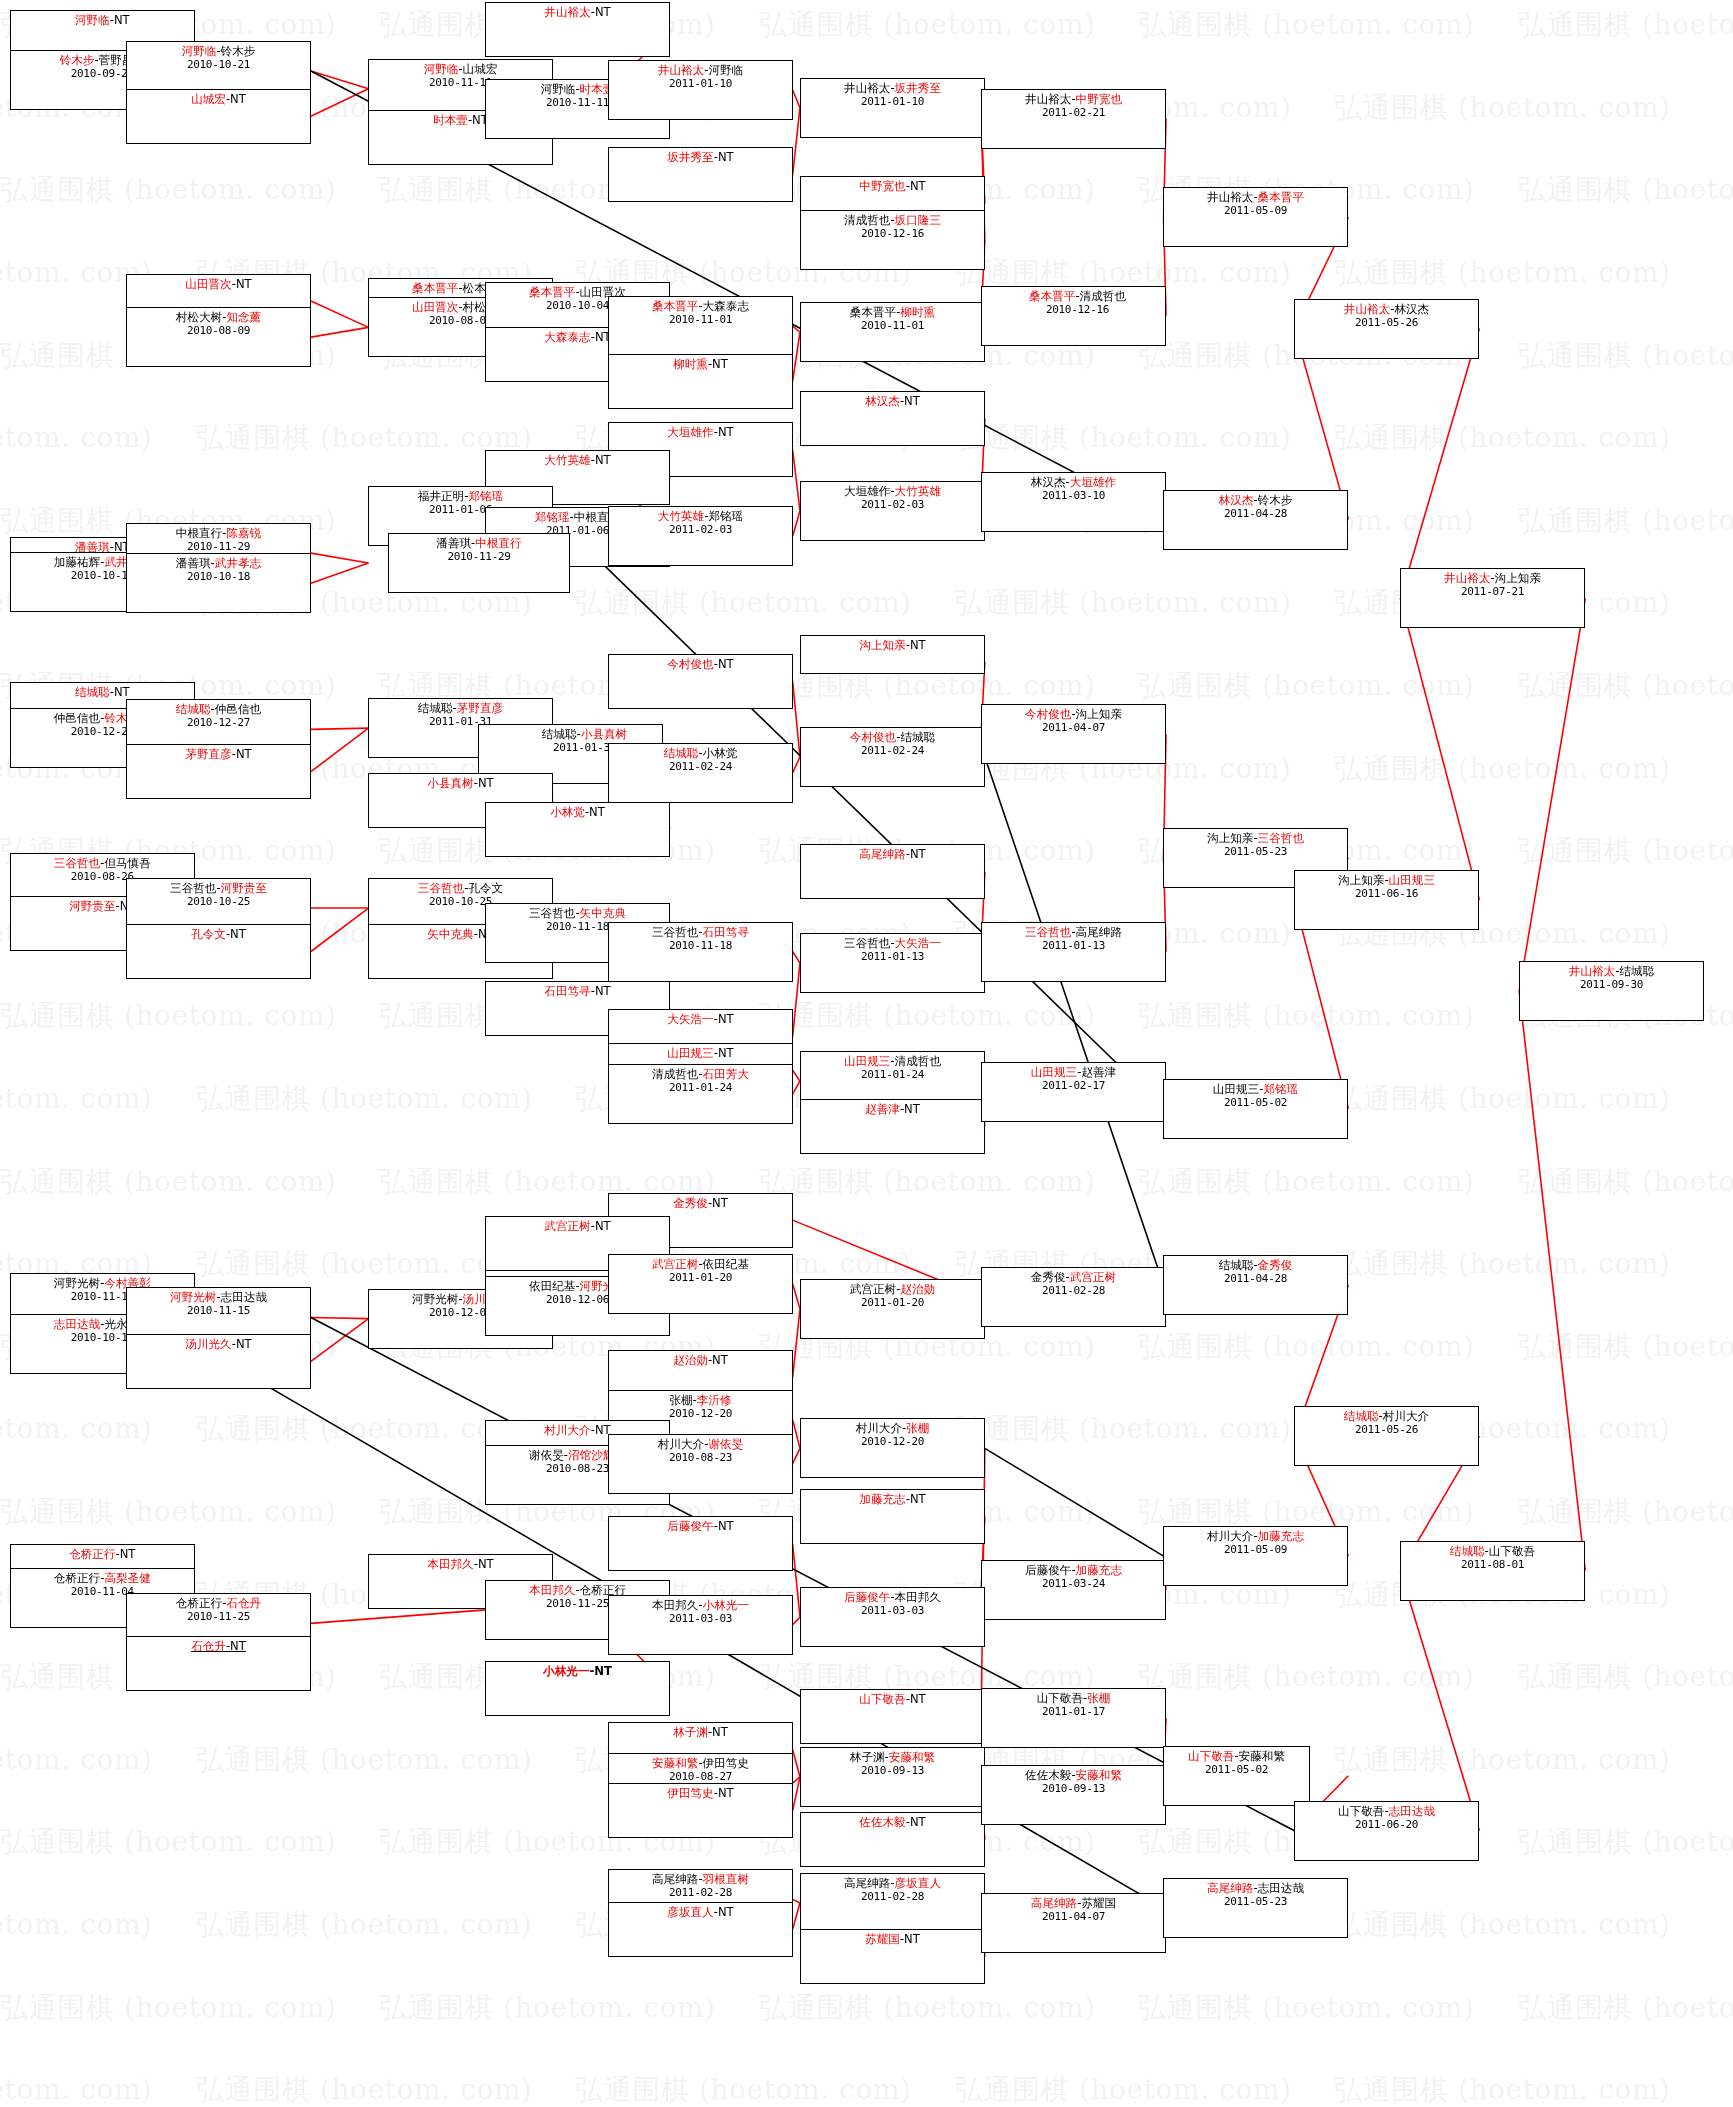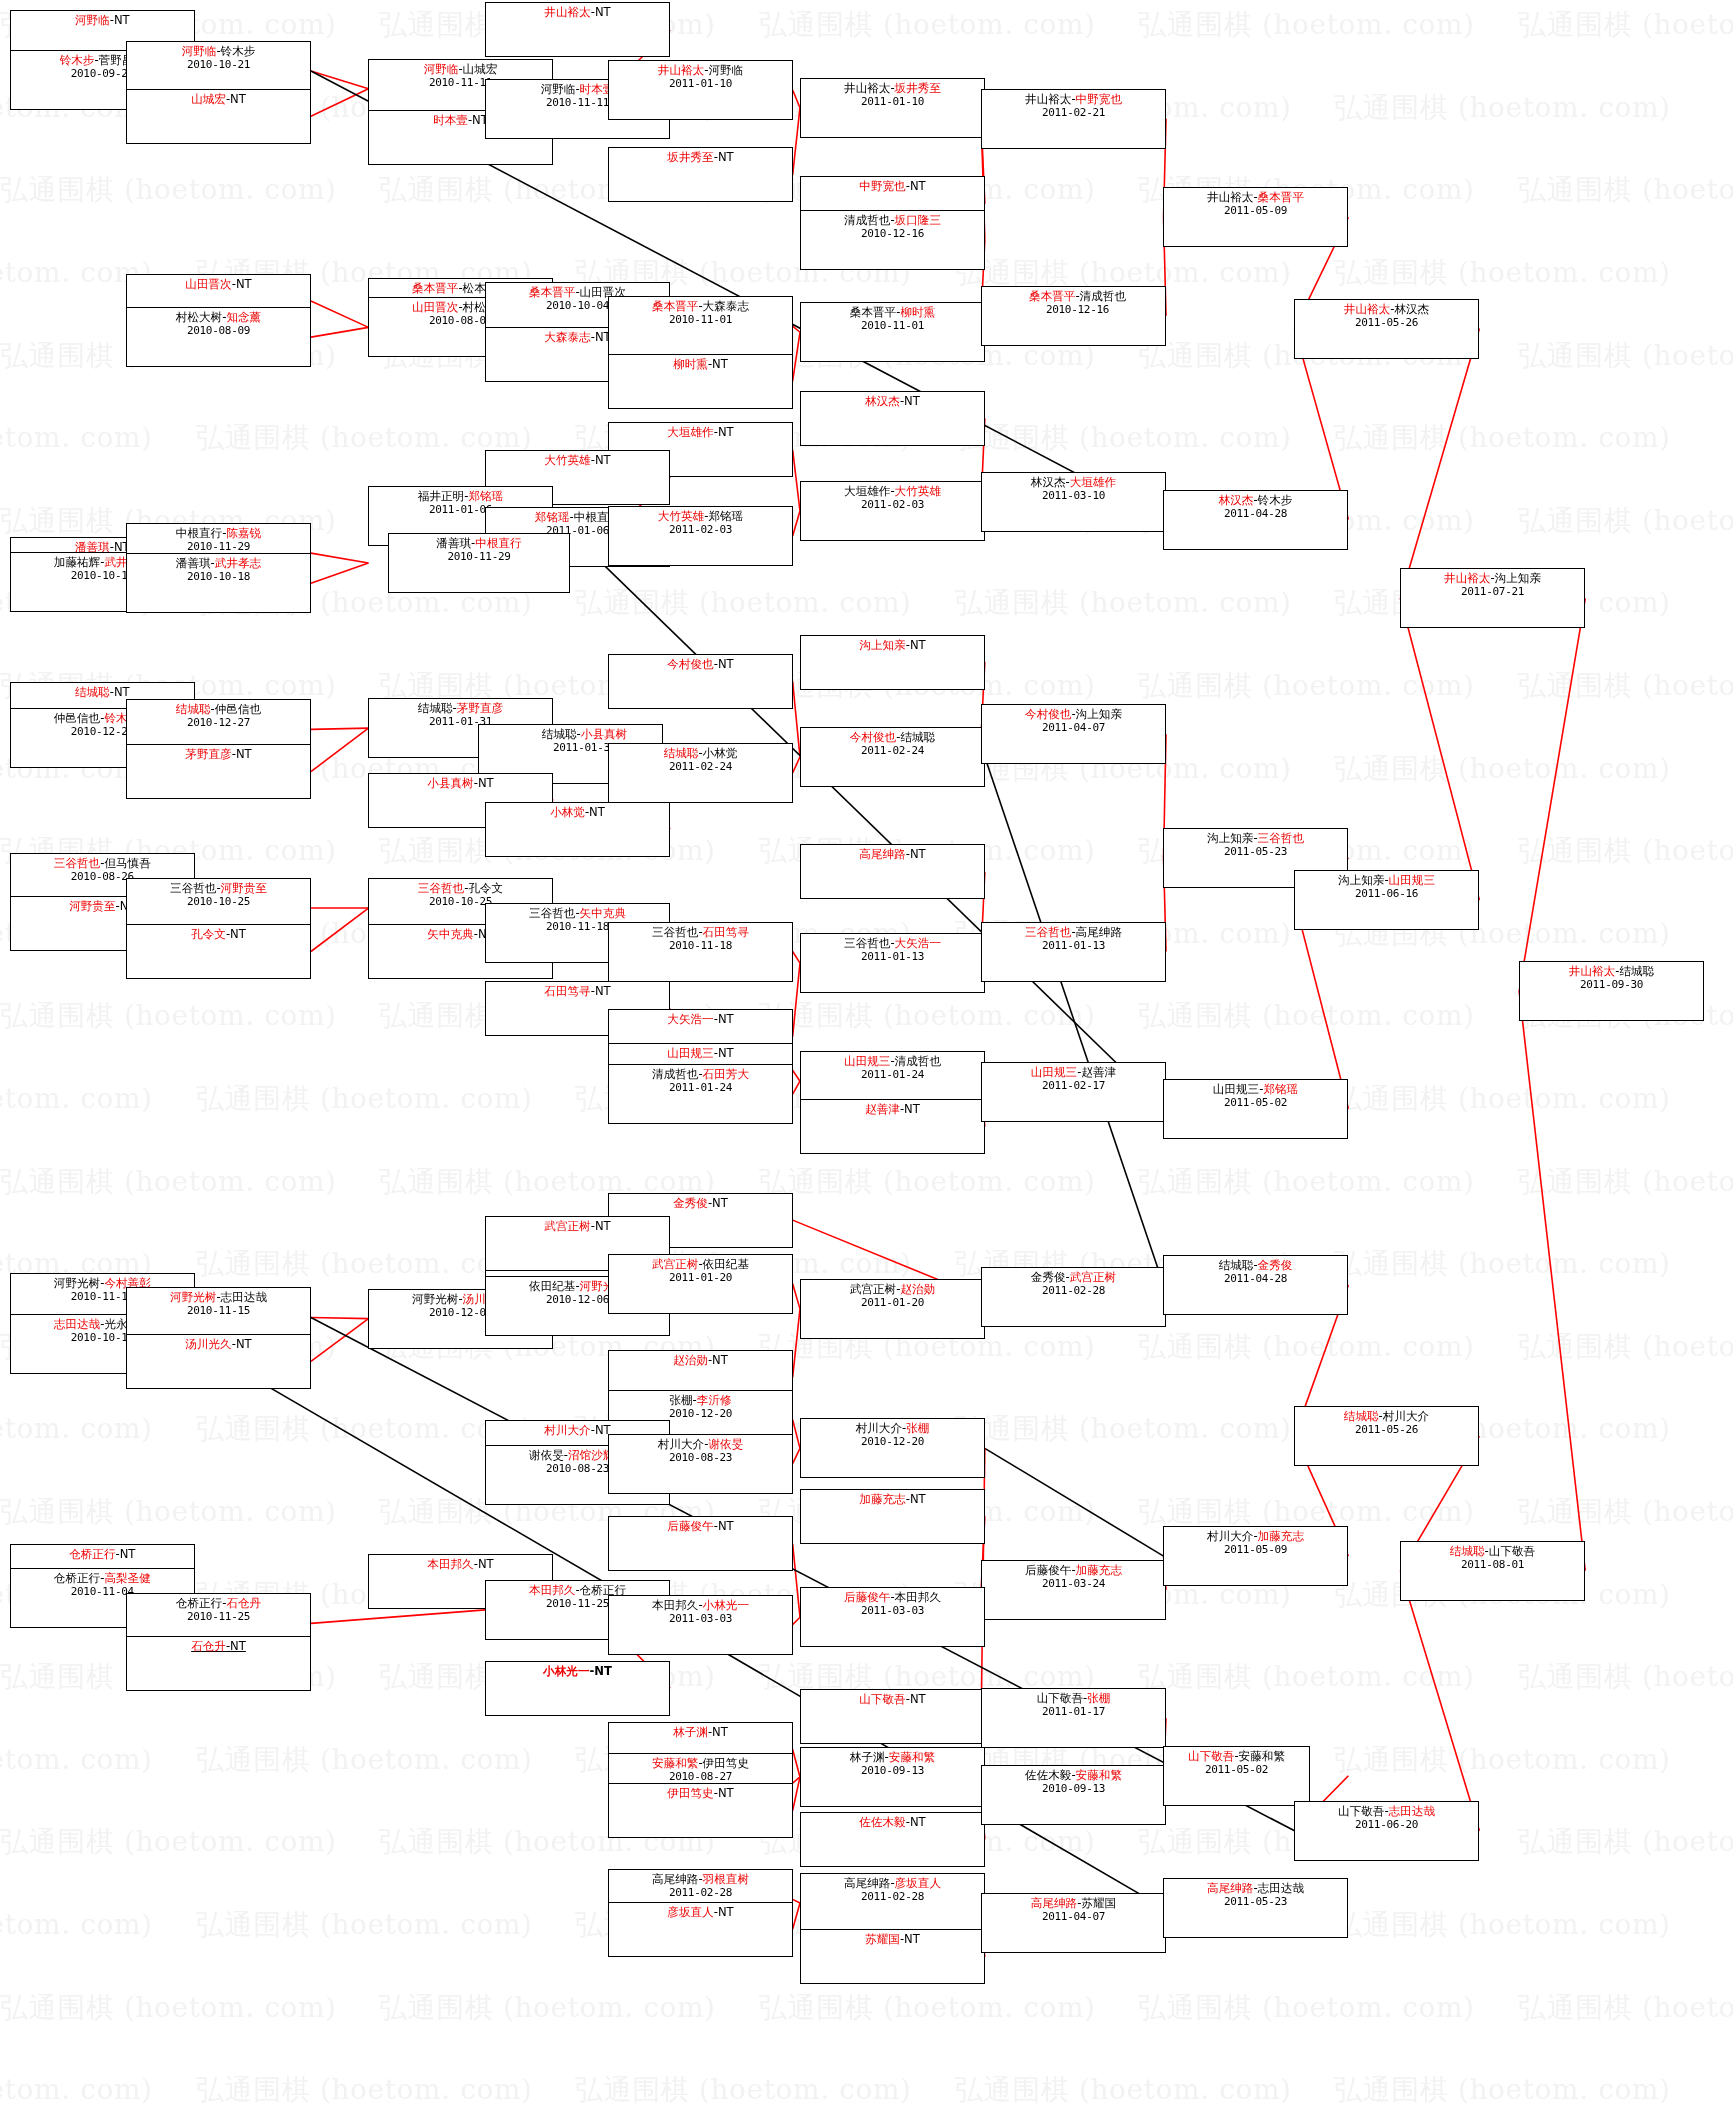--- a/index.html
+++ b/index.html
@@ -490,21 +490,21 @@
       <div class="pair"><span class="w">结城聪</span><span class="sep">-</span><span class="l">小林觉</span></div>
       <div class="date">2011-02-24</div>
     </div>
     <div class="node" id="n50" style="left: 608px; top: 654px; width: 185px; height: 55px;">
       <div class="pair"><span class="w">今村俊也</span><span class="sep">-</span><span class="l">NT</span></div>
     </div>
     <div class="node" id="n51" style="left: 800px; top: 727px; width: 185px; height: 60px;">
       <div class="pair"><span class="w">今村俊也</span><span class="sep">-</span><span class="l">结城聪</span></div>
       <div class="date">2011-02-24</div>
     </div>
-    <div class="node" id="n52" style="left: 800px; top: 635px; width: 185px; height: 55px;">
+    <div class="node" id="n52" style="left: 800px; top: 635px; width: 185px; height: 39px;">
       <div class="pair"><span class="w">沟上知亲</span><span class="sep">-</span><span class="l">NT</span></div>
     </div>
     <div class="node" id="n53" style="left: 981px; top: 704px; width: 185px; height: 60px;">
       <div class="pair"><span class="w">今村俊也</span><span class="sep">-</span><span class="l">沟上知亲</span></div>
       <div class="date">2011-04-07</div>
     </div>
     <div class="node" id="n54" style="left: 9.8px; top: 853px; width: 185px; height: 60px;">
       <div class="pair"><span class="w">三谷哲也</span><span class="sep">-</span><span class="l">但马慎吾</span></div>
       <div class="date">2010-08-26</div>
     </div>

